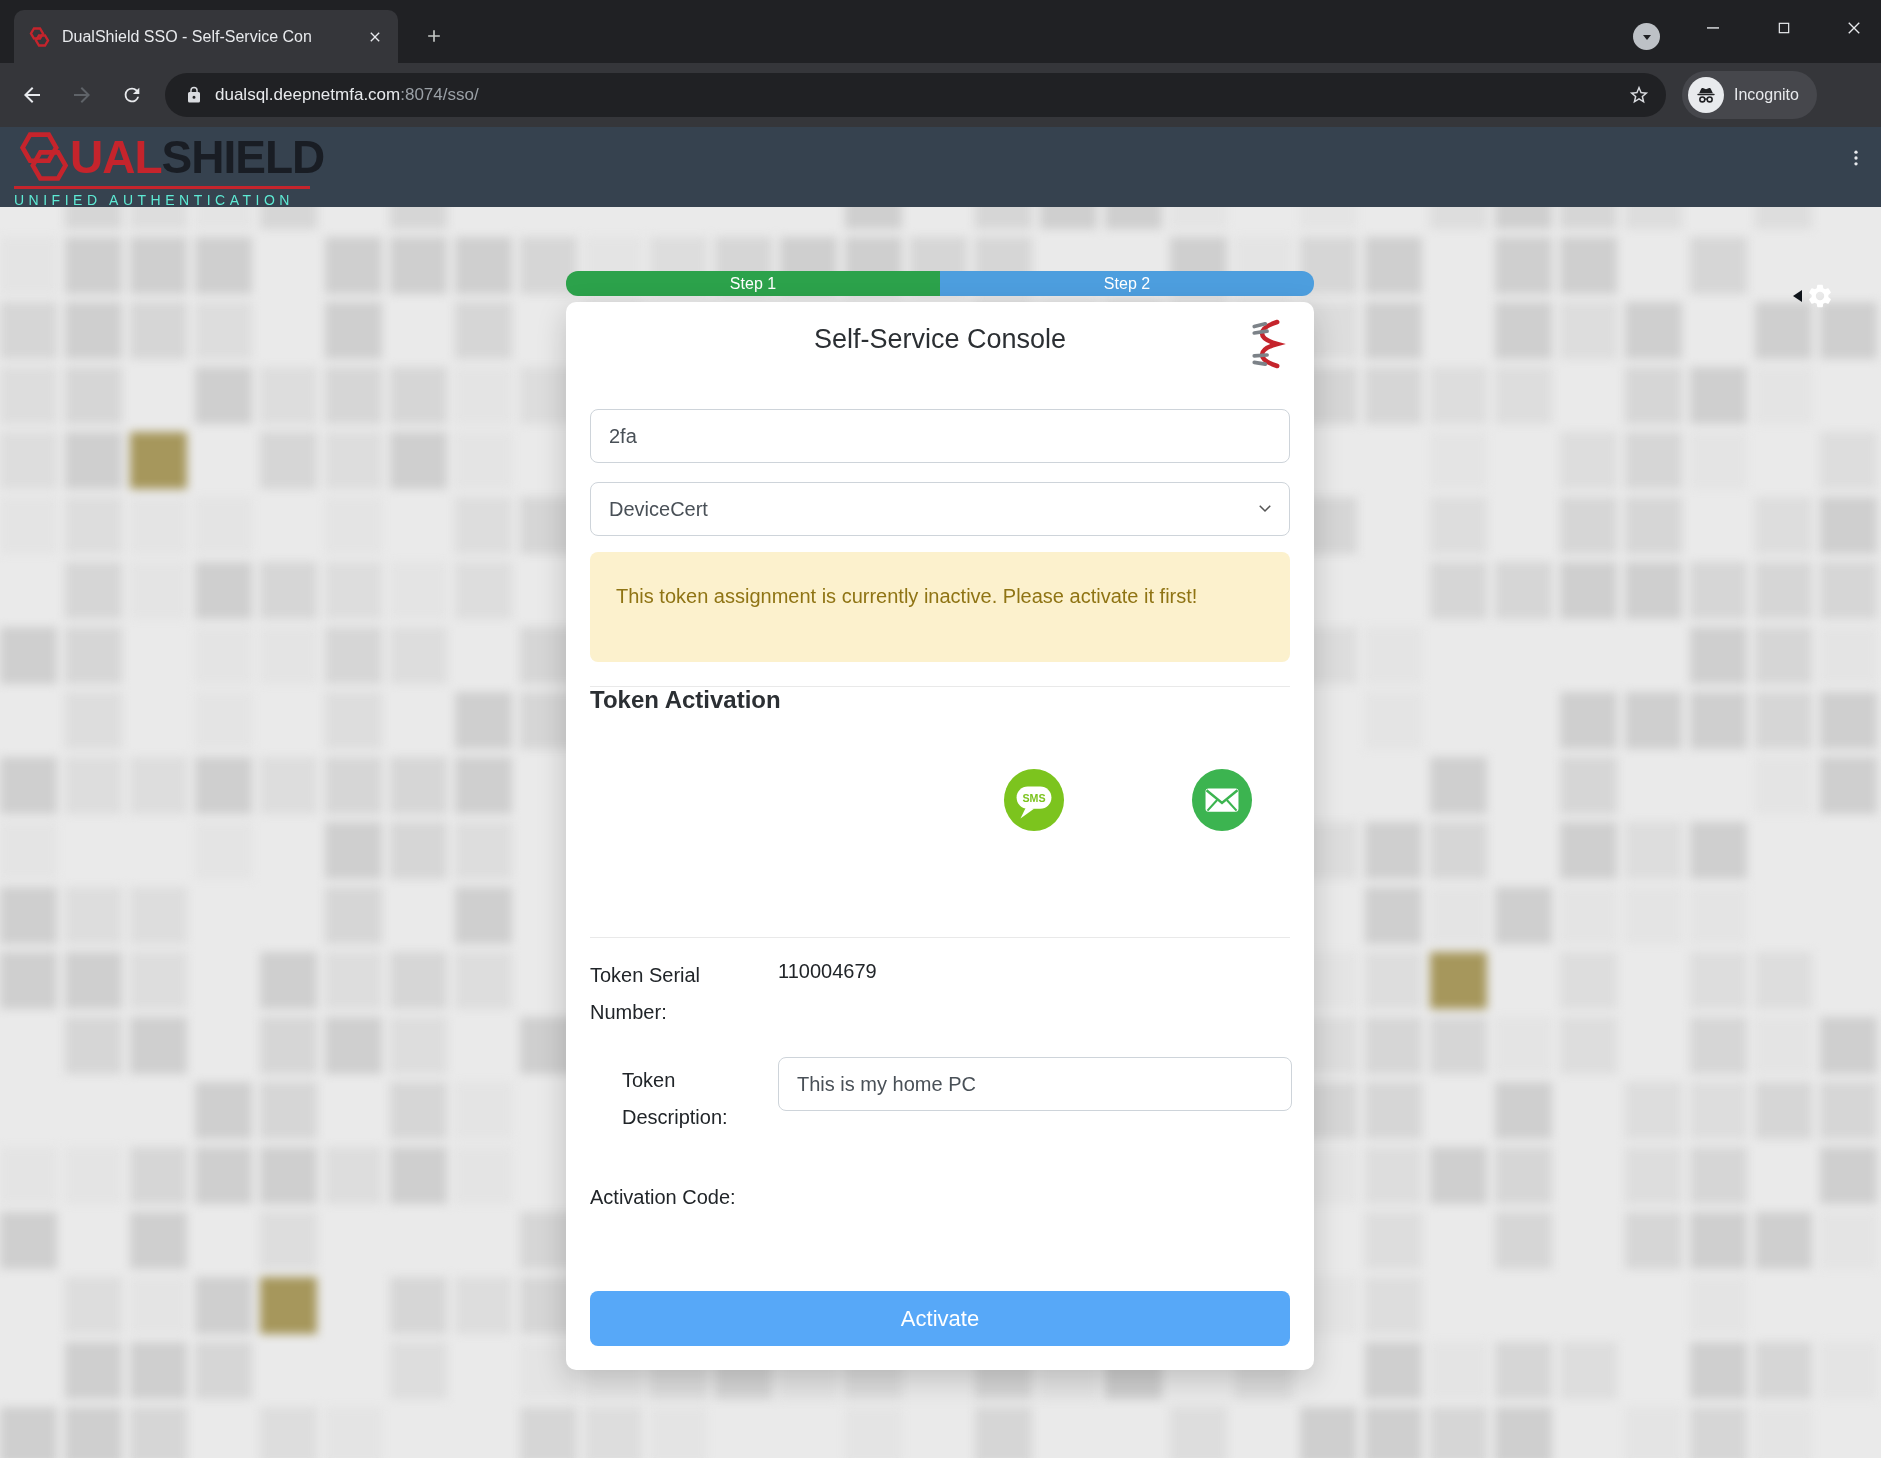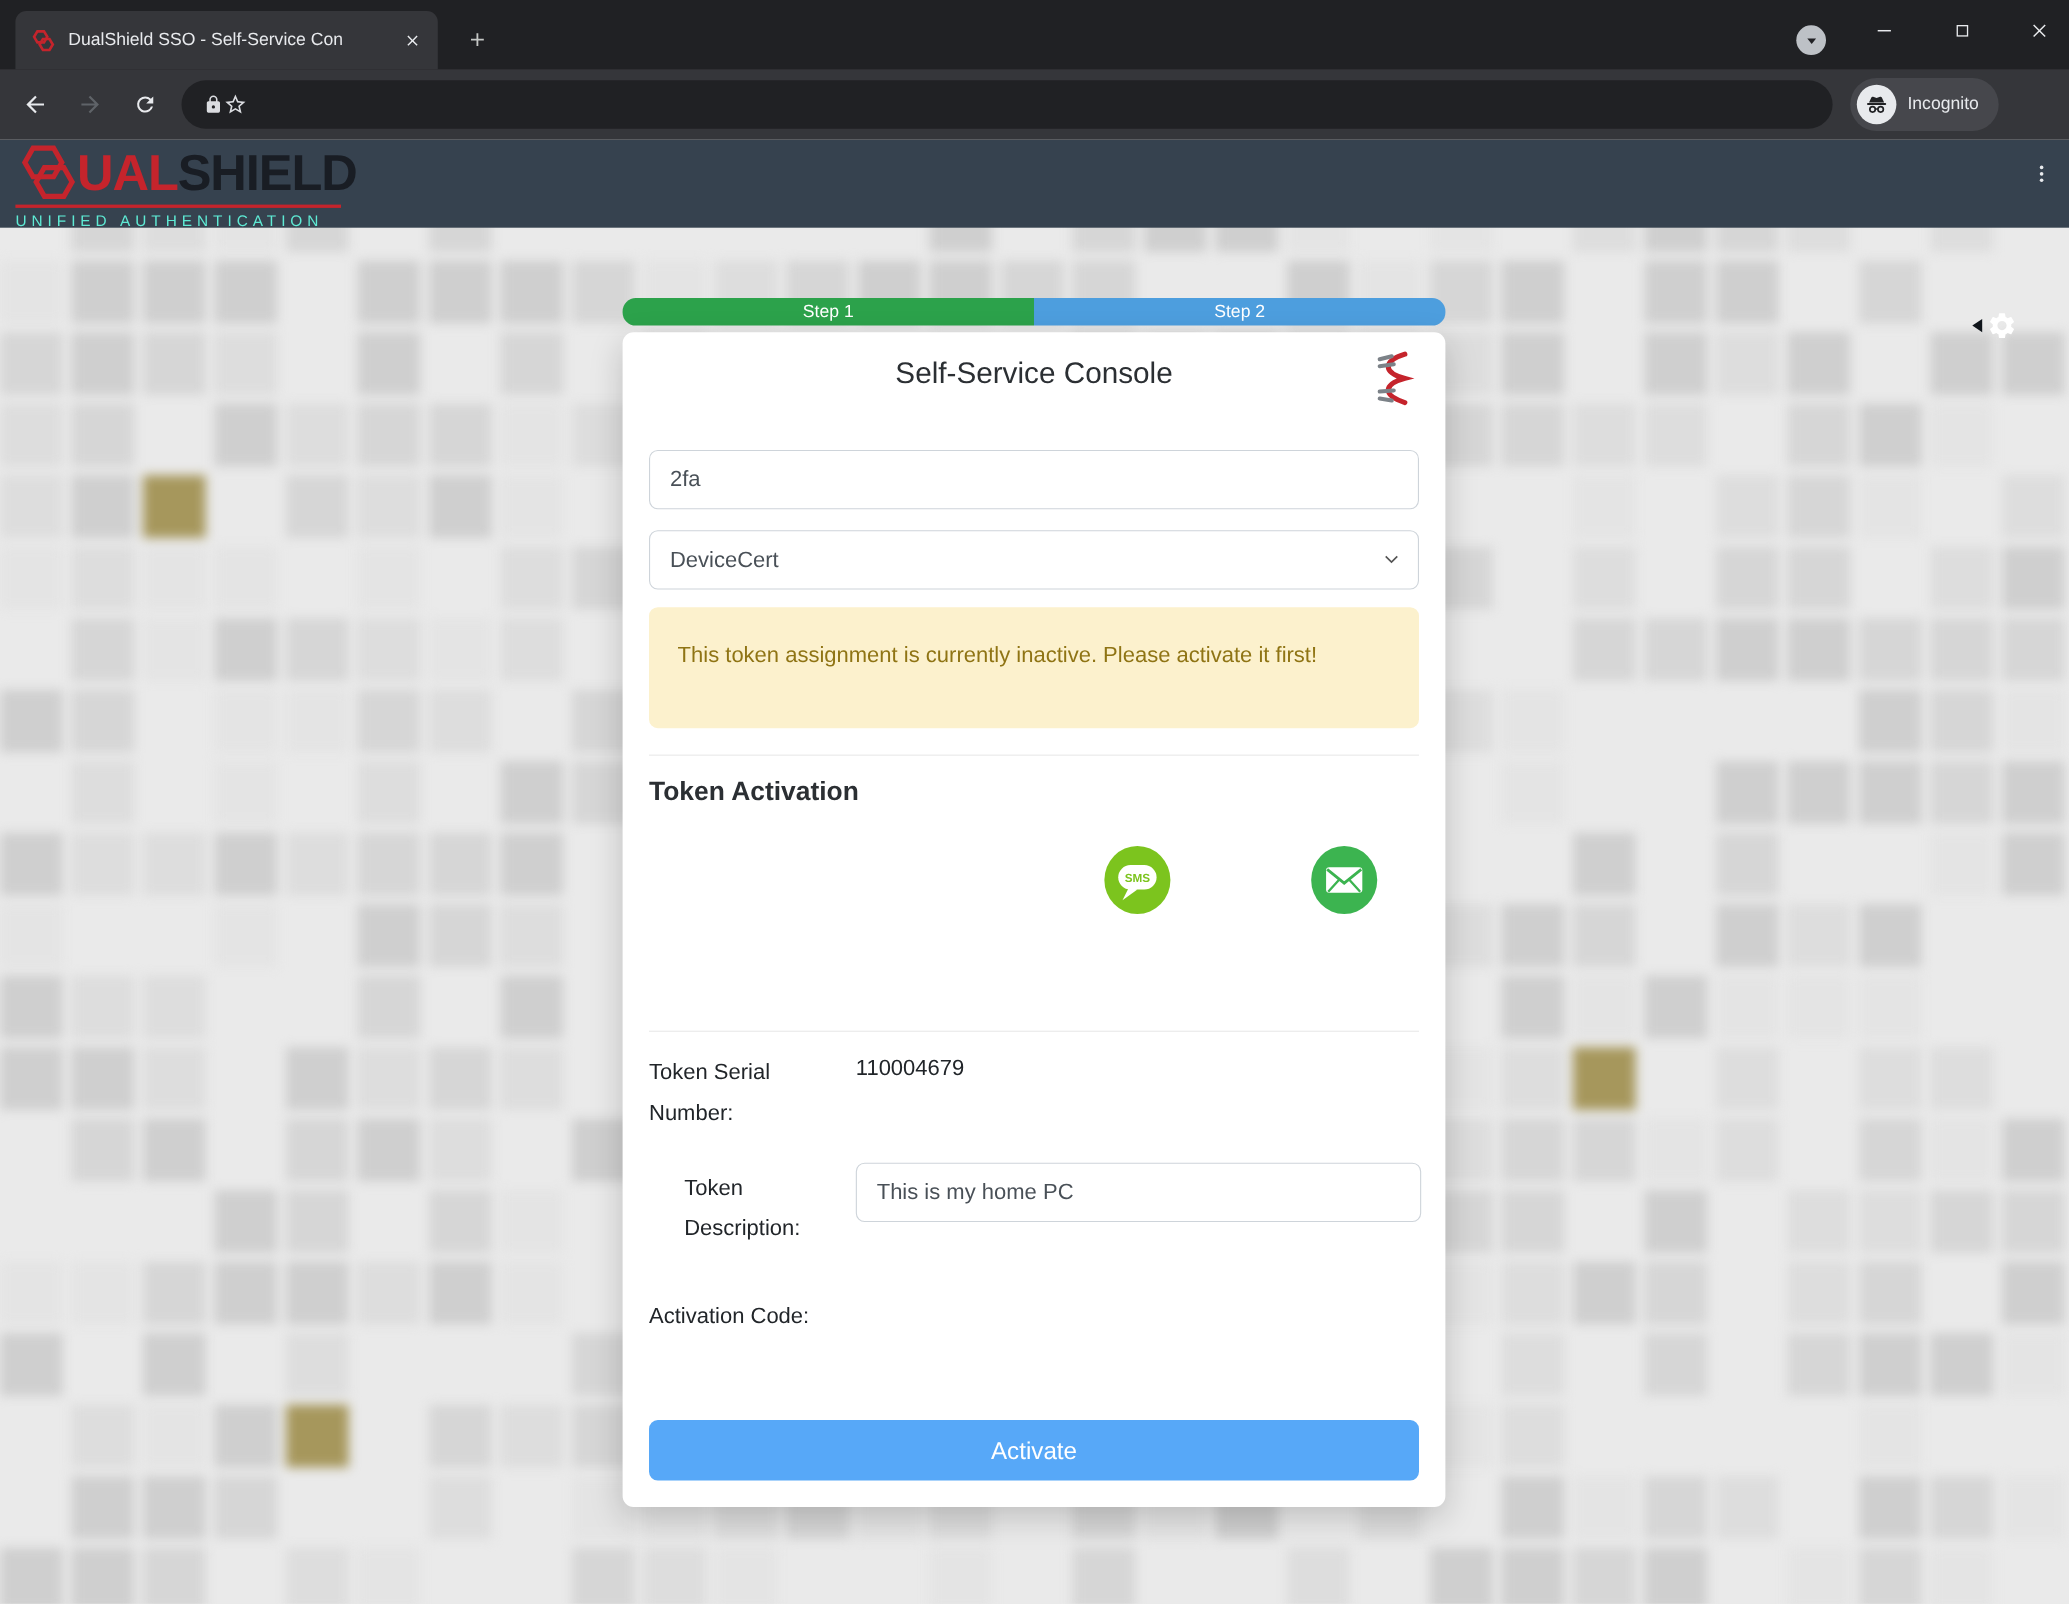--- a/index.html
+++ b/index.html
@@ -65,21 +65,21 @@
   .field::placeholder { color:#adb5bd; }
   .f-user { top:107px; }
   .selectwrap { position:absolute; left:24px; top:180px; width:700px; height:54px; }
   .selectwrap select { width:100%; height:100%; border:1px solid #ced4da; border-radius:8px; font-size:20px; color:#495057;
            padding:0 18px; appearance:none; -webkit-appearance:none; background:#fff; font-family:"Liberation Sans",sans-serif; }
   .chev { position:absolute; right:16px; top:17px; pointer-events:none; }
   .alert { position:absolute; left:24px; top:250px; width:700px; height:110px; background:#fcf1cd; border-radius:8px;
            color:#8f7414; font-size:20px; line-height:36px; padding:26px 26px; }
   .hr { position:absolute; left:24px; width:700px; height:1px; background:#e9e9e9; }
   .hr1 { top:384px; } .hr2 { top:635px; }
-  .section-h { position:absolute; left:24px; top:404px; font-size:24px; font-weight:bold; color:#2b2f33; }
+  .section-h { position:absolute; left:24px; top:384px; font-size:24px; font-weight:bold; color:#2b2f33; }
   .instructions { position:absolute; left:24px; top:448px; width:330px; font-size:20px; line-height:37px; color:#212529; white-space:pre-line; }
   .iconbtn { position:absolute; width:62px; height:64px; cursor:pointer; }
   .icon-sms { left:437px; top:466px; }
   .icon-mail { left:625px; top:466px; }
   .rowlabel { position:absolute; left:24px; width:150px; font-size:20px; line-height:37px; color:#212529; }
   .lbl-serial { top:655px; } .lbl-desc { top:760px;margin-left:32px; } .lbl-code { top:877px; }
   .serial-val { position:absolute; left:212px; top:658px; font-size:20px; color:#212529; }
   .f-desc { left:212px; top:755px; width:514px; }
   .f-code { left:212px; top:872px; width:514px; }
   .activate { position:absolute; left:24px; top:989px; width:700px; height:55px; background:#57a8f8; border:none;
@@ -541,20 +541,21 @@
     <svg width="22" height="22" viewBox="0 0 24 24" fill="#e8eaed">
         <path d="M17.65 6.35A7.95 7.95 0 0 0 12 4a8 8 0 1 0 7.73 10h-2.08A6 6 0 1 1 12 6c1.66 0 3.14.69 4.22 1.78L13 11h7V4z"></path>
       </svg>
   </div>
   <div class="omnibox">
     <span>
       <svg width="18" height="18" viewBox="0 0 24 24" fill="#dadce0">
           <path d="M18 8h-1V6a5 5 0 0 0-10 0v2H6a2 2 0 0 0-2 2v10a2 2 0 0 0 2 2h12a2 2 0 0 0 2-2V10a2 2 0 0 0-2-2zm-6 9a2 2 0 1 1 0-4 2 2 0 0 1 0 4zm3.1-9H8.9V6a3.1 3.1 0 0 1 6.2 0z"></path>
         </svg>
     </span>
+    <span class="url"><span class="host">dualsql.deepnetmfa.com</span><span class="rest">:8074/sso/</span></span>
     <span>
       <svg width="22" height="22" viewBox="0 0 24 24" fill="#dadce0">
           <path d="M22 9.24l-7.19-.62L12 2 9.19 8.63 2 9.24l5.46 4.73L5.82 21 12 17.27 18.18 21l-1.63-7.03L22 9.24zM12 15.4l-3.76 2.27 1-4.28-3.32-2.88 4.38-.38L12 6.1l1.71 4.04 4.38.38-3.32 2.88 1 4.28L12 15.4z"></path>
         </svg>
     </span>
   </div>
   <div class="incog">
     <span class="incog-circle">
       <svg width="22" height="22" viewBox="0 0 24 24" fill="#202124">
         <path d="M4.5 10h15l-2.3-4.9a1.4 1.4 0 0 0-1.8-.7L12 5.6 8.6 4.4a1.4 1.4 0 0 0-1.8.7z"></path>

